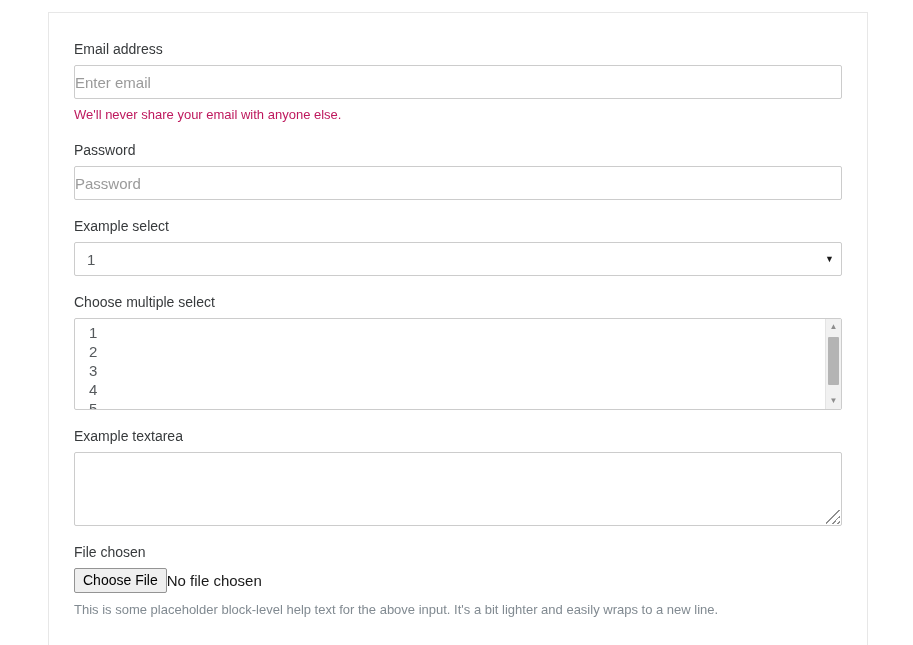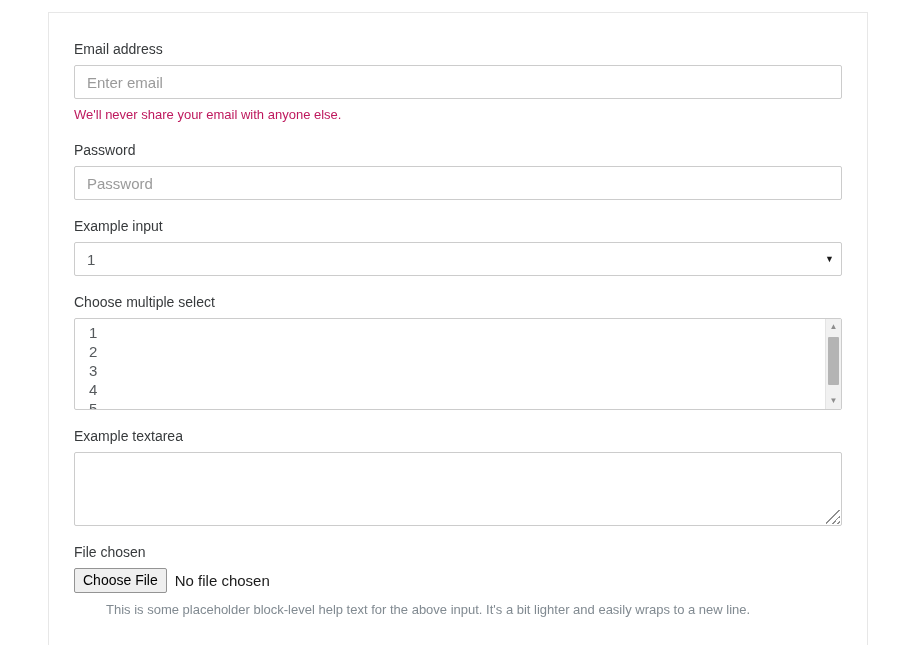--- a/index.html
+++ b/index.html
@@ -41,21 +41,21 @@
     color: #373a3c;
     margin-bottom: 6px;
     font-weight: 400;
   }
 
   .form-control {
     display: block;
     width: 100%;
     box-sizing: border-box;
     height: 34px;
-    padding: 6px 12px;
+    padding: 6px 0;
     font-family: "Liberation Sans", sans-serif;
     font-size: 15px;
     line-height: 20px;
     color: #55595c;
     background-color: #ffffff;
     background-image: none;
     border: 1px solid #cccccc;
     border-radius: 2px;
     outline: none;
   }
@@ -180,51 +180,50 @@
     font-family: "Liberation Sans", sans-serif;
     font-size: 14px;
     line-height: 17px;
     padding: 3px 8px;
     color: #000000;
     background: #efefef;
     border: 1px solid #949494;
     border-radius: 2px;
   }
   .file-status {
-    margin-left: 8px;
+    margin-left: 0;
     font-size: 15px;
     color: #1a1a1a;
   }
   .file-help {
     margin-top: 7px;
     font-size: 13px;
     line-height: 19px;
     color: #818a91;
-    margin-left: 32px;
   }
 </style>
 </head>
 <body>
 
 <div class="page">
   <div class="card">
 
     <div class="form-group">
       <label class="control-label">Email address</label>
       <input class="form-control" type="email" placeholder="Enter email" style="">
       <small class="help-block">We'll never share your email with anyone else.</small>
     </div>
 
     <div class="form-group">
       <label class="control-label">Password</label>
       <input class="form-control" type="password" placeholder="Password" style="">
     </div>
 
     <div class="form-group">
-      <label class="control-label">Example input</label>
+      <label class="control-label">Example select</label>
       <div class="select-wrap">
         <div class="select-box">
           <span>1</span>
         </div>
         <span class="select-arrow">▼</span>
       </div>
     </div>
 
     <div class="form-group">
       <label class="control-label">Choose multiple select</label>

